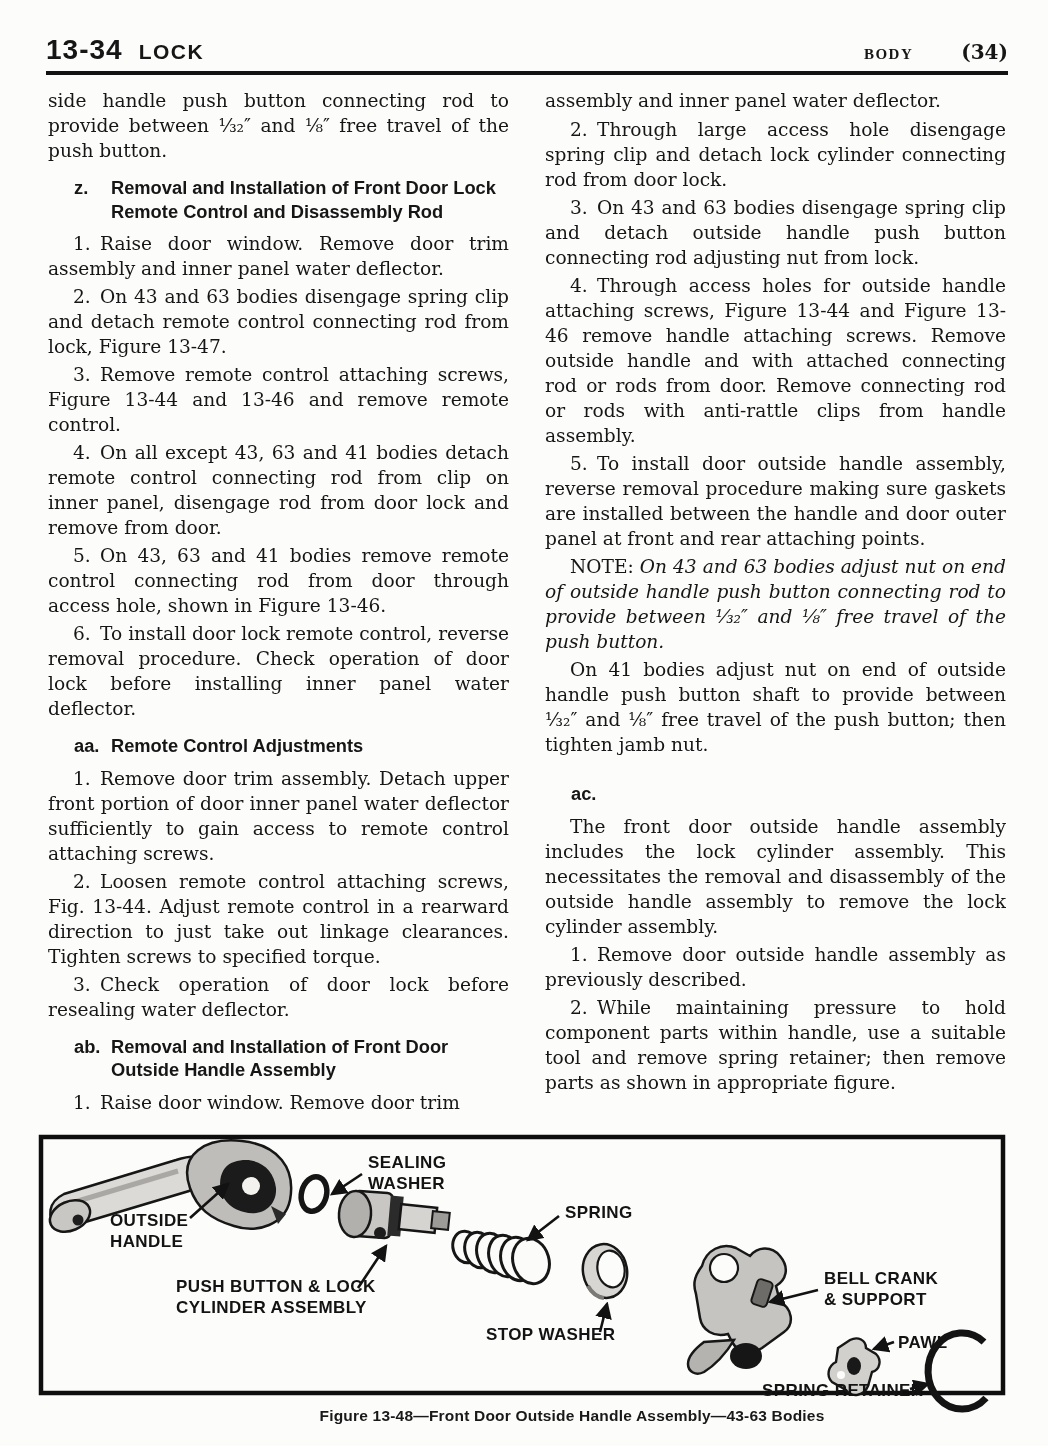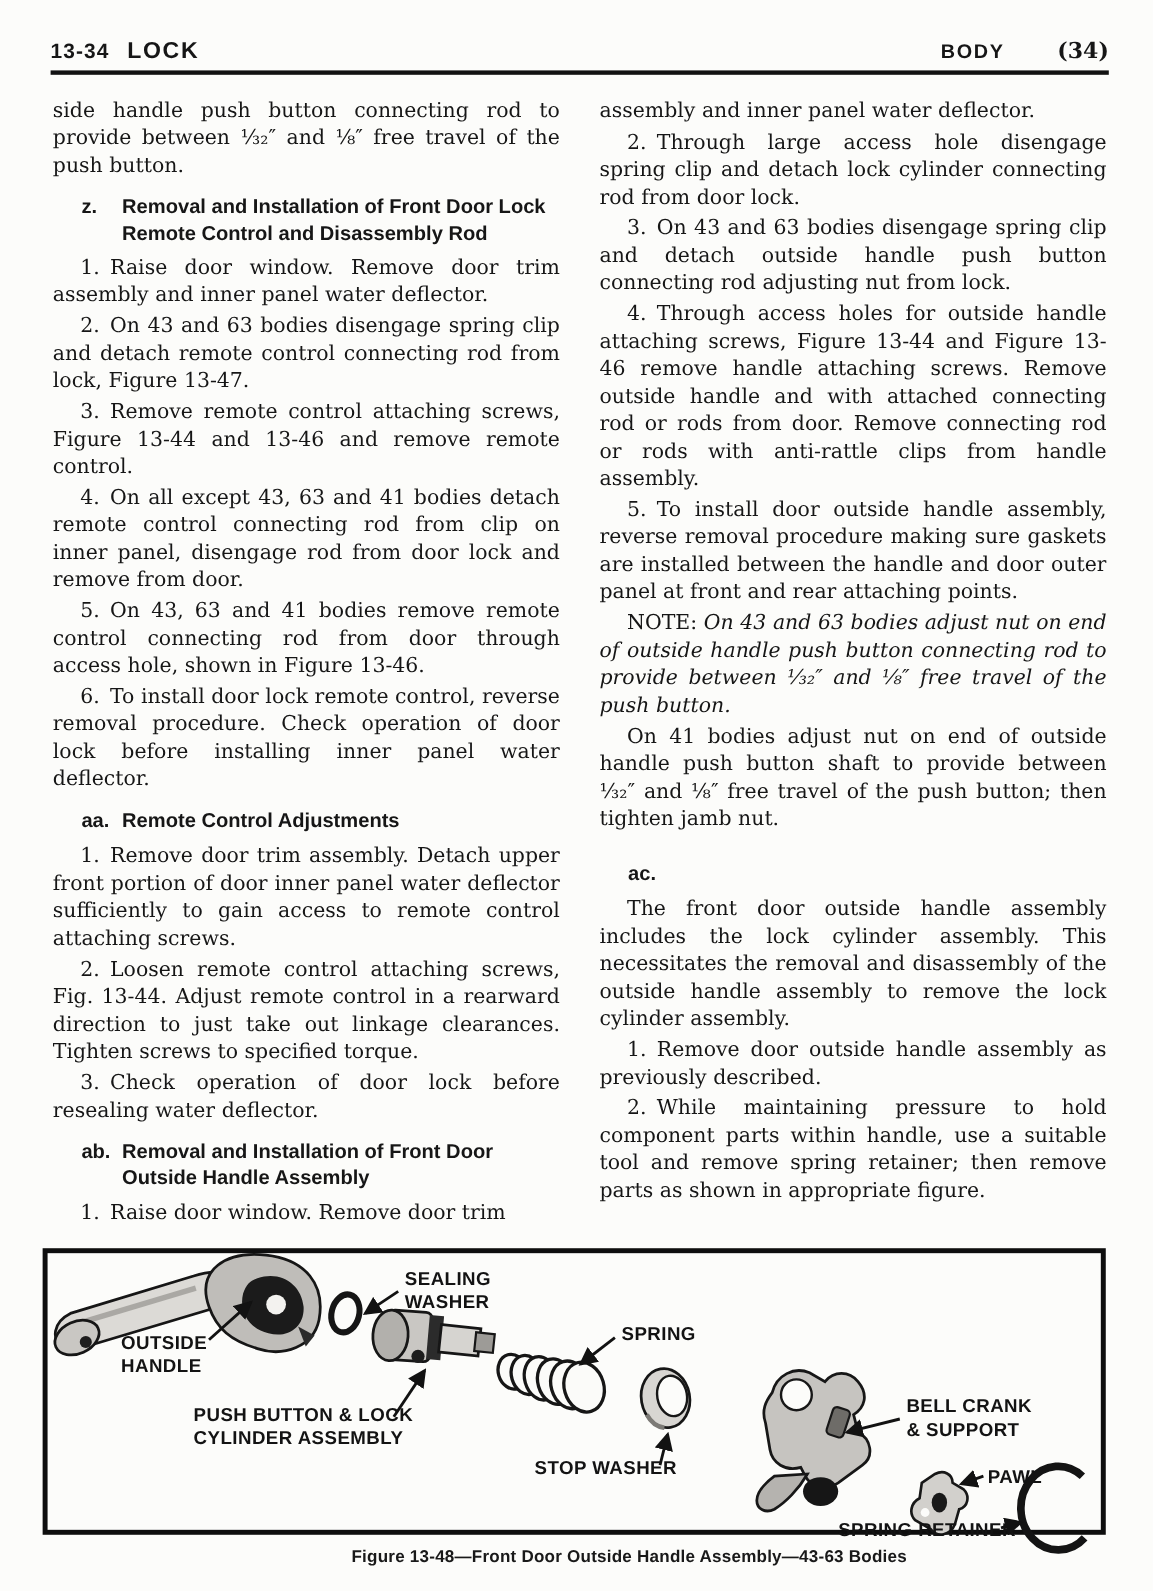--- a/index.html
+++ b/index.html
@@ -7,24 +7,24 @@
     position:relative;
     width:1048px;height:1446px;
     background:#fcfcfa;
     color:#161616;
     font-family:"DejaVu Serif",serif;
     overflow:hidden;
   }
   
   .header{position:absolute;top:34px;left:46px;right:40px;}
   .header-row{display:flex;align-items:baseline;}
-  .hdr-code{font-family:"Liberation Sans",sans-serif;font-weight:800;font-size:19px;letter-spacing:1px;}
+  .hdr-code{font-family:"Liberation Sans",sans-serif;font-weight:800;font-size:28px;letter-spacing:1px;}
   .hdr-section{font-family:"Liberation Sans",sans-serif;font-weight:800;font-size:21px;letter-spacing:1.5px;margin-left:16px;}
   .hdr-spacer{flex:1;}
-  .hdr-book{font-family:Liberation Sans, sans-serif;font-weight:800;font-size:18px;letter-spacing:1.5px;}
+  .hdr-book{font-family:Liberation Serif, serif;font-weight:800;font-size:15px;letter-spacing:1.5px;}
   .hdr-pageno{font-family:"DejaVu Serif",serif;font-weight:700;font-size:20px;margin-left:48px;}
   .hdr-rule{height:4px;background:#121212;margin-top:5px;}
   
   .columns{
     position:absolute;top:88px;left:48px;width:958px;height:1044px;
     display:flex;gap:36px;overflow:hidden;
   }
   .col{width:461px;font-size:18.6px;line-height:25px;text-align:justify;}
   .col p{margin:0 0 3px 0;}
   p.cont{margin-bottom:4px;}

